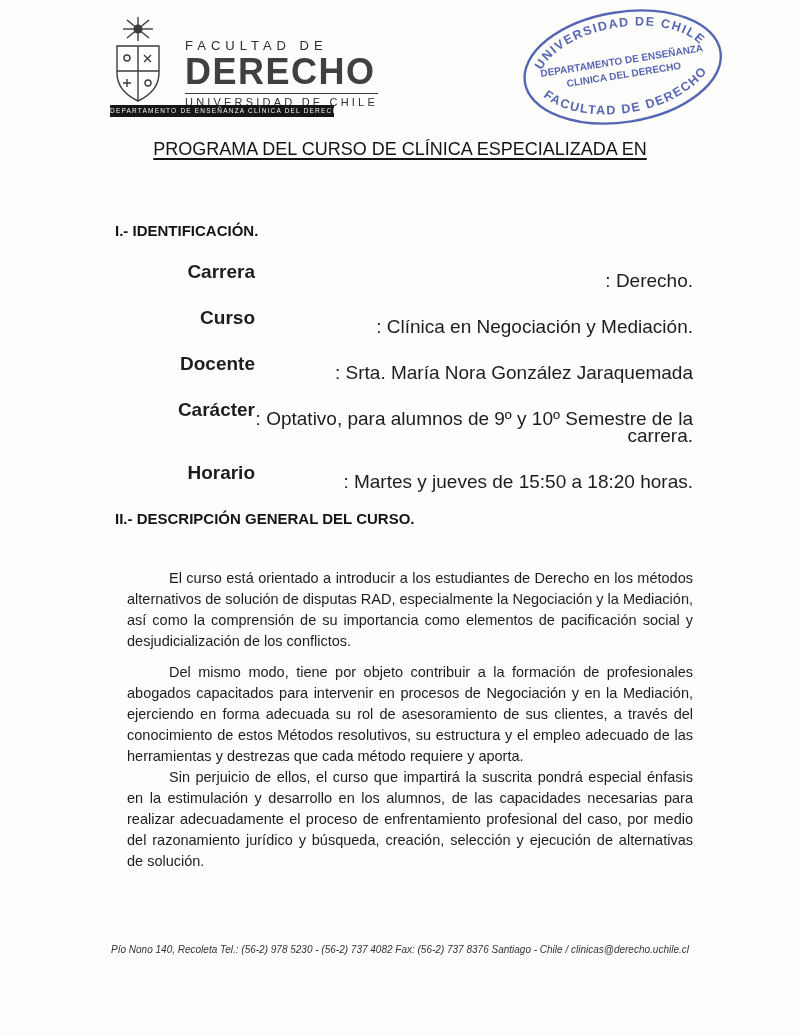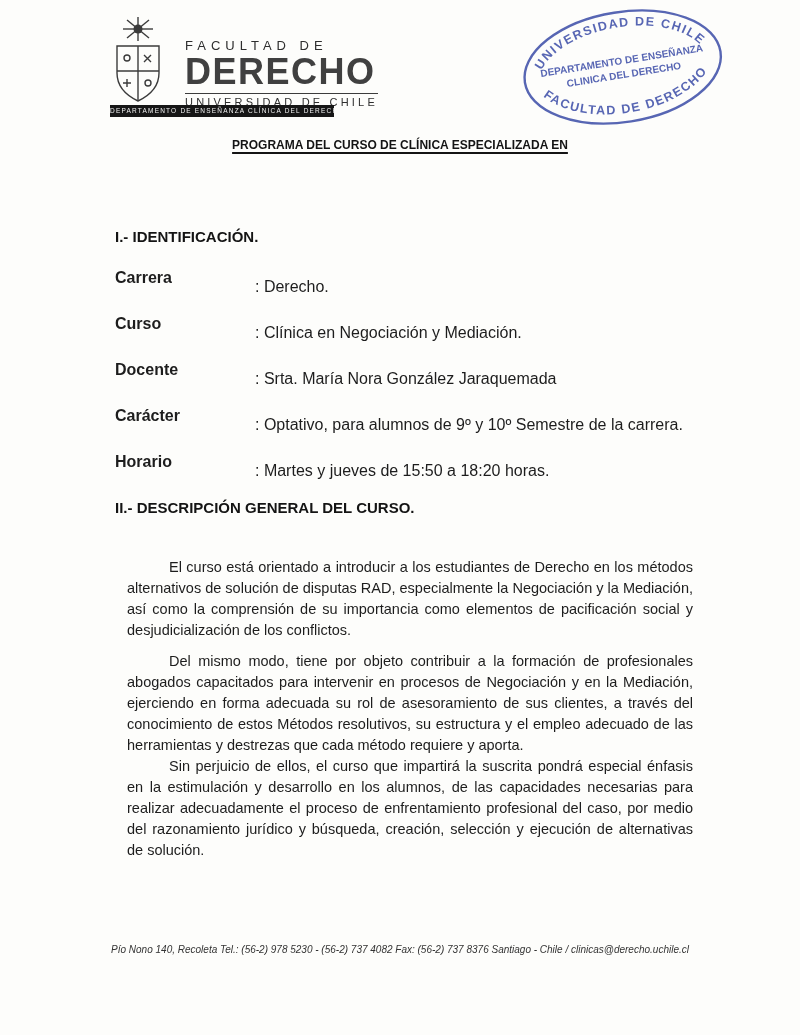--- a/index.html
+++ b/index.html
@@ -24,32 +24,32 @@
     padding: 2px 0 3px; white-space: nowrap; overflow: hidden;
   }
 
   
   .stamp { position: absolute; left: 520px; top: 8px; transform: rotate(-9deg); opacity: .9; }
   .stamp svg text { font-family: "Liberation Sans", sans-serif; }
 
   
   .doc-title {
     position: absolute; left: 0; top: 136px; width: 100%;
-    text-align: center; font-weight: bold; font-size: 12px;
+    text-align: center; font-weight: normal; font-size: 18px;
     line-height: 1.55; color: #141414;
   }
   .doc-title .u { text-decoration: underline; text-underline-offset: 3px; text-decoration-thickness: 1.5px; }
 
   
   .content { position: absolute; left: 115px; top: 222px; width: 578px; }
   .section-heading { font-size: 15px; font-weight: bold; color: #141414; }
-  .section-heading.first { margin-bottom: 24px; margin-top: 6px; }
+  .section-heading.first { margin-bottom: 24px; }
   .section-heading.second { margin-bottom: 41px; }
   .fields { margin-bottom: 8px; }
-  .field-row { display: flex; margin-bottom: 20px; font-size: 16px; line-height: 17px; }
+  .field-row { display: flex; margin-bottom: 20px; font-size: 19px; line-height: 17px; text-align: right; }
   .field-label { width: 140px; font-weight: bold; flex: none; }
   .field-value { flex: 1; margin-top: 9px; }
   .body-para {
     font-size: 14.5px; line-height: 21px; text-align: justify;
     text-indent: 42px; margin: 0 0 10px 12px; color: #1d1d1d;
   }
   .body-para.tight { margin-bottom: 0; }
 
   
   .footer {

